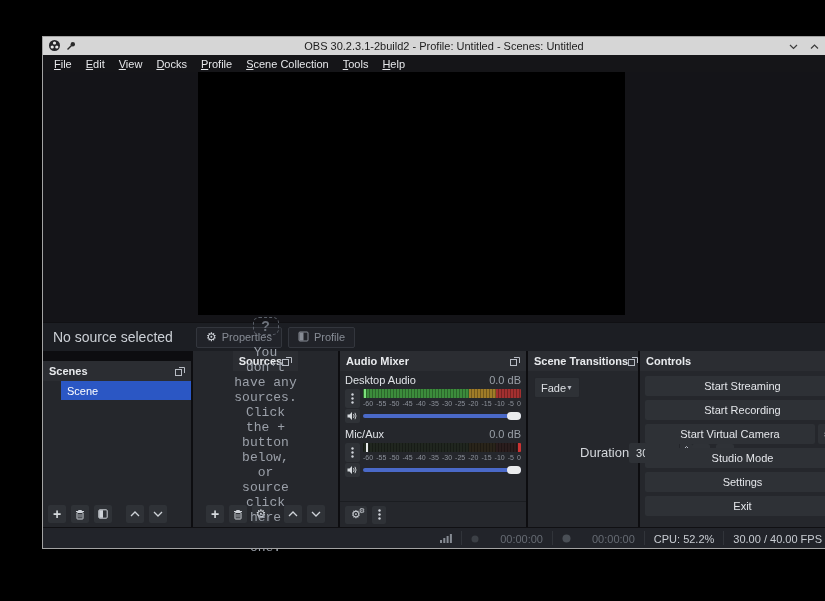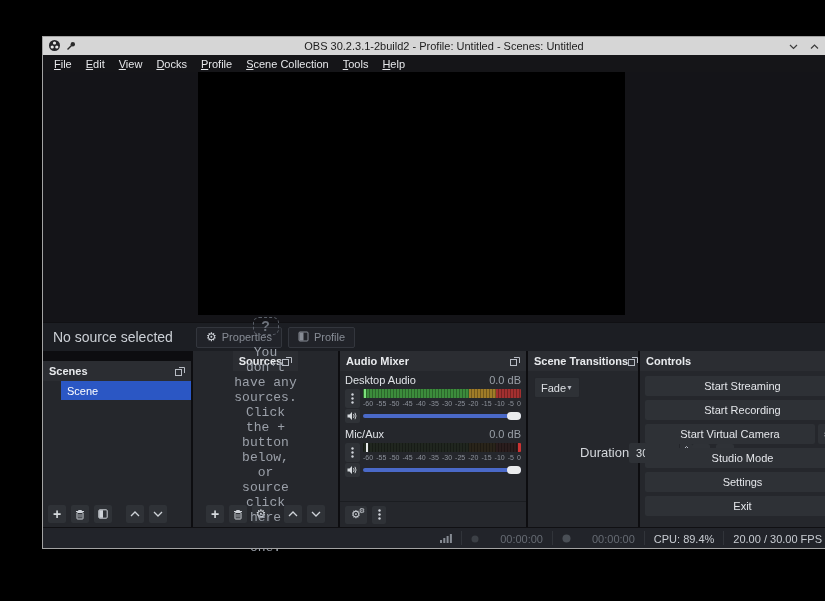--- a/index.html
+++ b/index.html
@@ -532,24 +532,24 @@
           </svg></span>
       <span class="sb-dim">00:00:00</span>
     </div>
     <div class="sb-item">
       <span><svg width="9" height="9" viewBox="0 0 9 9">
             <circle cx="4.5" cy="4.5" r="4" fill="#4a4f56"></circle>
           </svg></span>
       <span class="sb-dim">00:00:00</span>
     </div>
     <div class="sb-item">
-      <span class="sb-bright">CPU: 89.4%</span>
+      <span class="sb-bright">CPU: 52.2%</span>
     </div>
     <div class="sb-item">
-      <span class="sb-bright">20.00 / 30.00 FPS</span>
+      <span class="sb-bright">30.00 / 40.00 FPS</span>
     </div>
     <span class="grip"><svg width="9" height="9" viewBox="0 0 9 9">
           <circle cx="7.5" cy="1.5" r="1" fill="#5a5f66"></circle>
           <circle cx="7.5" cy="4.5" r="1" fill="#5a5f66"></circle>
           <circle cx="4.5" cy="4.5" r="1" fill="#5a5f66"></circle>
           <circle cx="7.5" cy="7.5" r="1" fill="#5a5f66"></circle>
           <circle cx="4.5" cy="7.5" r="1" fill="#5a5f66"></circle>
           <circle cx="1.5" cy="7.5" r="1" fill="#5a5f66"></circle>
         </svg></span>
   </div>

